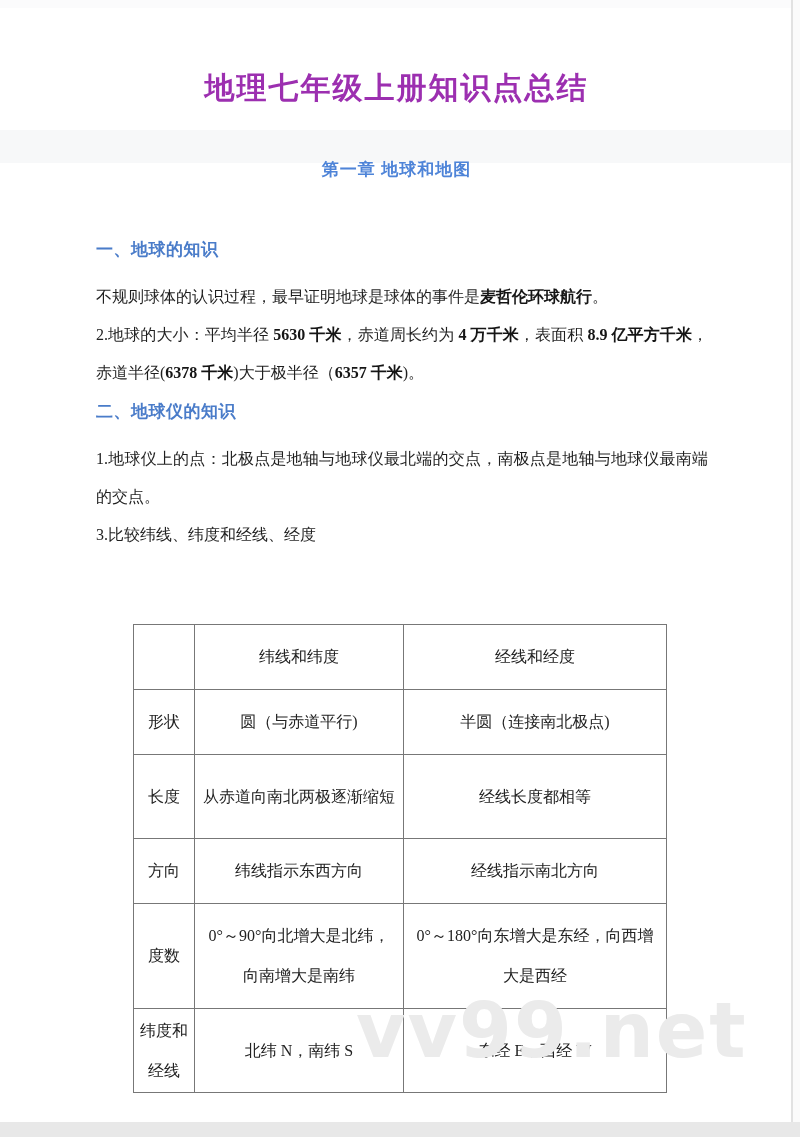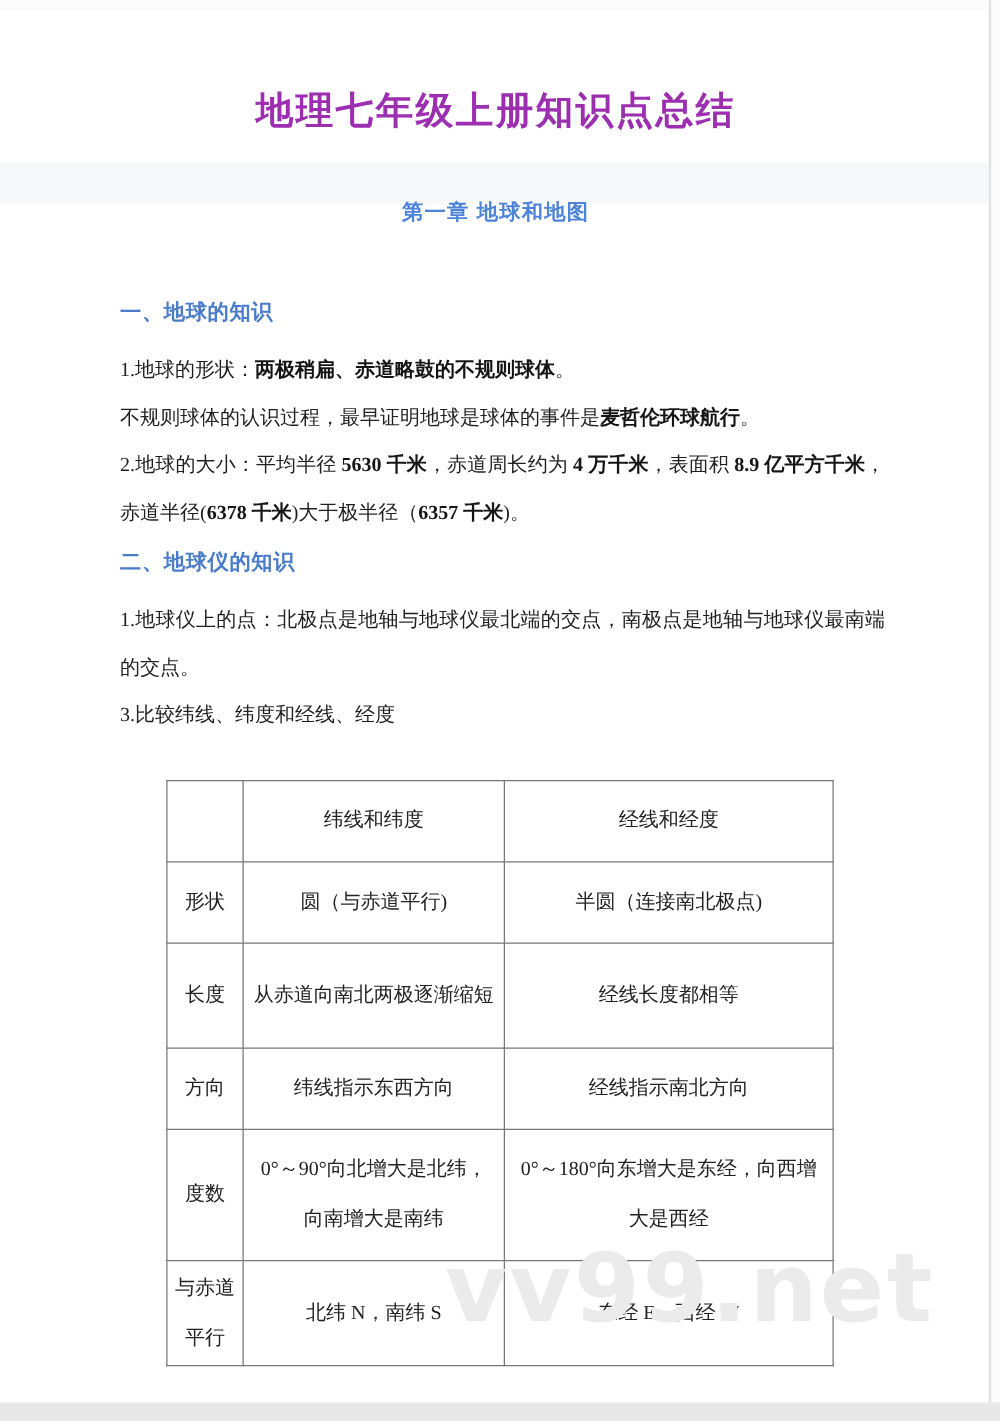--- a/index.html
+++ b/index.html
@@ -89,21 +89,20 @@
   <div class="top-band"></div>
   <div class="mid-band"></div>
 
   <h1 class="doc-title">地理七年级上册知识点总结</h1>
   <h2 class="chapter">第一章 地球和地图</h2>
 
   <div class="content">
 
     <h3 class="sec-heading">一、地球的知识</h3>
 
-    <p class="para"><span>1.地球的形状：</span><b>两极稍扁、赤道略鼓的不规则球体</b><span>。</span></p>
 
     <p class="para"><span>不规则球体的认识过程，最早证明地球是球体的事件是</span><b>麦哲伦环球航行</b><span>。</span></p>
 
     <p class="para"><span>2.地球的大小：平均半径 </span><b>5630 千米</b><span>，赤道周长约为 </span><b>4 万千米</b><span>，表面积 </span><b>8.9 亿平方千米</b><span>，赤道半径(</span><b>6378 千米</b><span>)大于极半径（</span><b>6357 千米</b><span>)。</span></p>
 
     <h3 class="sec-heading second">二、地球仪的知识</h3>
 
     <p class="para"><span>1.地球仪上的点：北极点是地轴与地球仪最北端的交点，南极点是地轴与地球仪最南端的交点。</span></p>
 
 
@@ -138,21 +137,21 @@
           <td class="lbl">方向</td>
           <td>纬线指示东西方向</td>
           <td>经线指示南北方向</td>
         </tr>
         <tr class="r3">
           <td class="lbl">度数</td>
           <td>0°～90°向北增大是北纬，向南增大是南纬</td>
           <td>0°～180°向东增大是东经，向西增大是西经</td>
         </tr>
         <tr class="r4">
-          <td class="lbl">与赤道平行</td>
+          <td class="lbl">纬度和经线</td>
           <td>北纬 N，南纬 S</td>
           <td>东经 E，西经 W</td>
         </tr>
       </tbody>
     </table>
   </div>
 
   <div class="watermark">vv99.net</div>
 
   <div class="right-gutter"></div>

